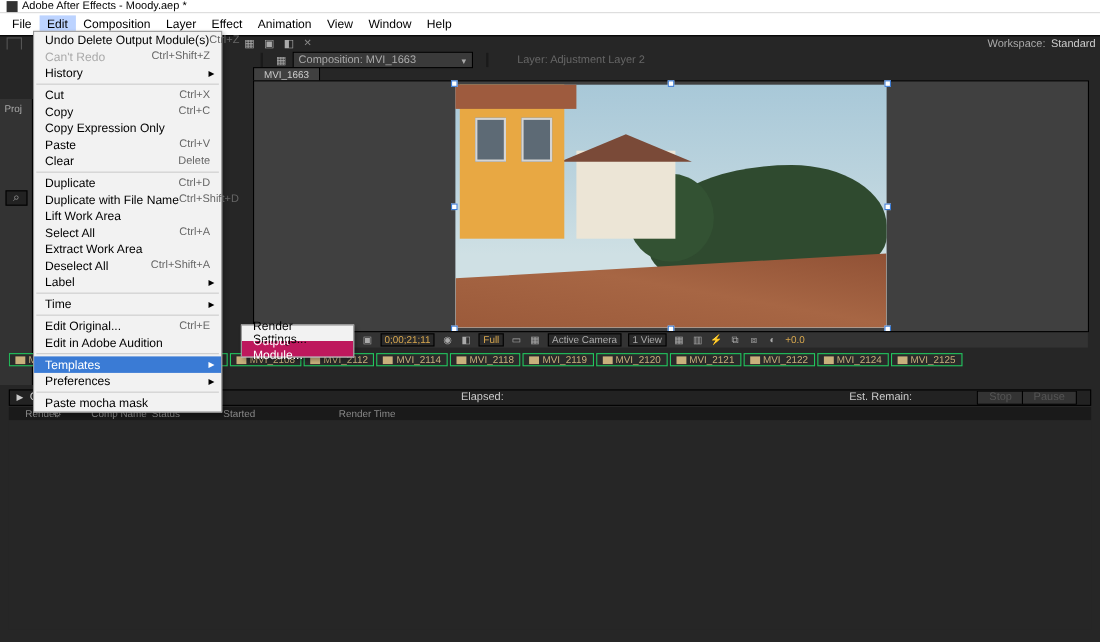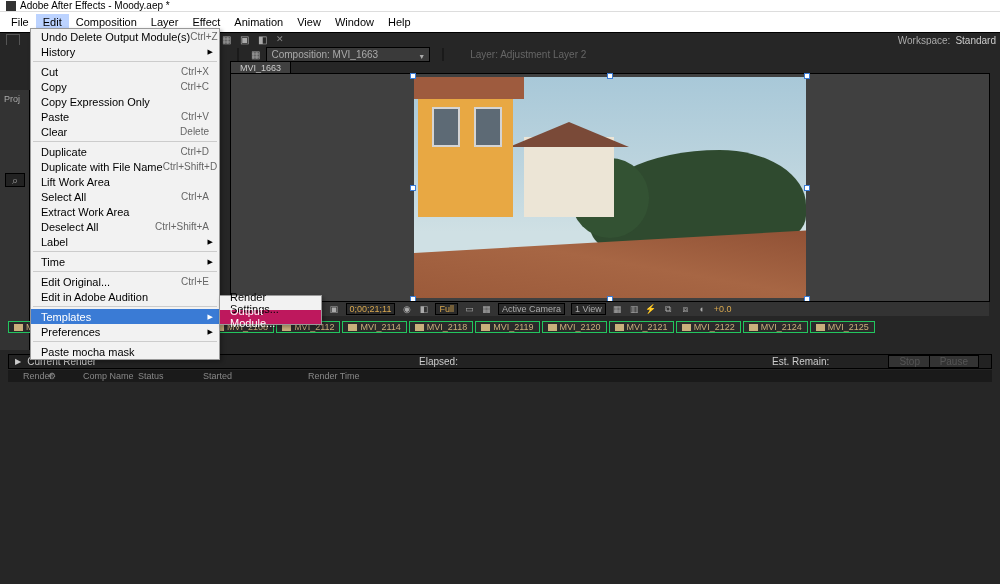--- a/index.html
+++ b/index.html
@@ -77,21 +77,21 @@
 .render-bar .btn.pause { right: 12px; }
 
 .render-header { position: absolute; top: 325px; left: 8px; right: 8px; height: 12px; background: #1a1a1a; display: flex; align-items: center; font-size: 9px; color: #888; padding: 0 6px;}
 .render-header .col { position: absolute; }
 .render-header .r1 { left: 15px;} .render-header .r2 { left: 75px;} .render-header .r3 { left: 130px;} .render-header .r4 { left: 195px;} .render-header .r5 { left: 300px;}
 .render-header .gear { left: 40px;}
 
 .render-body { position: absolute; top: 337px; left: 8px; right: 8px; bottom: 12px; background: #262626; }
 
 
-.dropdown { position: absolute; top: 28px; left: 30px; width: 190px; background: #f2f2f2; border: 1px solid #999; box-shadow: 2px 2px 4px rgba(0,0,0,.3); font-size: 11px; color: #000; z-index: 100; }
+.dropdown { position: absolute; top: 28px; left: 30px; width: 172px; background: #f2f2f2; border: 1px solid #999; box-shadow: 2px 2px 4px rgba(0,0,0,.3); font-size: 11px; color: #000; z-index: 100; }
 .dropdown .row { display: flex; align-items: center; height: 15px; padding: 0 10px; position: relative; }
 .dropdown .row.disabled { color: #aaa; }
 .dropdown .row.highlight { background: #3a7bd5; color: #fff; }
 .dropdown .row .label { flex: 1; white-space: nowrap; }
 .dropdown .row .shortcut { color: #666; font-size: 10px; }
 .dropdown .row .arrow { position: absolute; right: 6px; font-size: 7px; }
 .dropdown .sep { height: 1px; background: #ccc; margin: 2px 2px; }
 
 
 .submenu { position: absolute; top: 295px; left: 219px; width: 103px; background: #f2f2f2; border: 1px solid #999; box-shadow: 2px 2px 4px rgba(0,0,0,.3); font-size: 11px; color: #000; z-index: 101; }
@@ -244,20 +244,24 @@
   </div>
 
   <div class="render-body"></div>
 </div>
 
 <div class="dropdown" id="dropdown">
     <div class="row">
       <span class="label">Undo Delete Output Module(s)</span>
       <span class="shortcut">Ctrl+Z</span>
     </div>
+    <div class="row disabled">
+      <span class="label">Can't Redo</span>
+      <span class="shortcut">Ctrl+Shift+Z</span>
+    </div>
     <div class="row">
       <span class="label">History</span>
       <span class="arrow">▶</span>
     </div>
     <div class="sep"></div>
     <div class="row">
       <span class="label">Cut</span>
       <span class="shortcut">Ctrl+X</span>
     </div>
     <div class="row">

